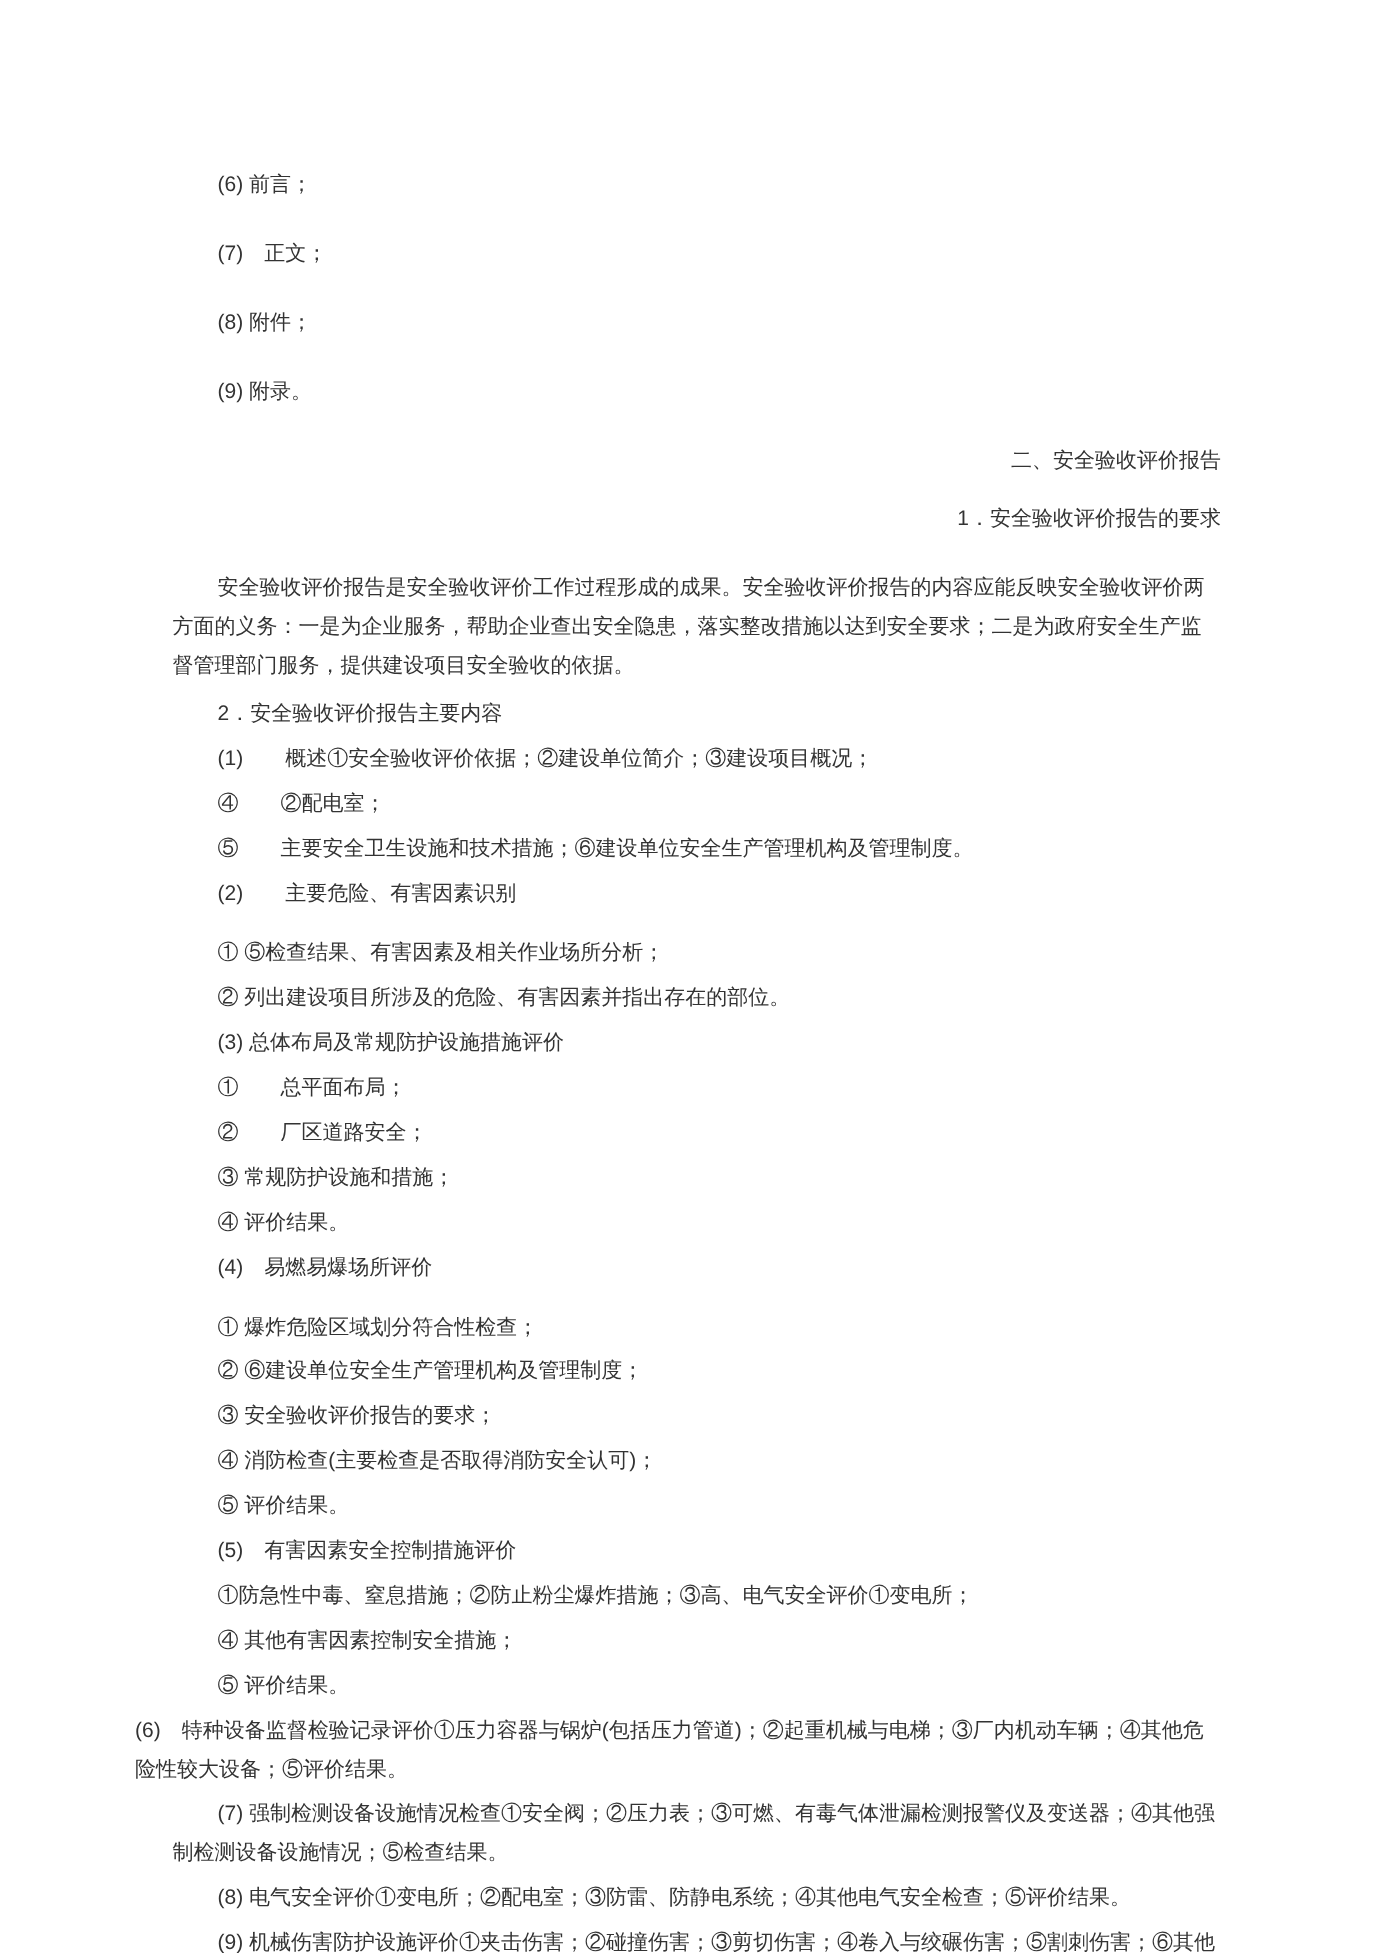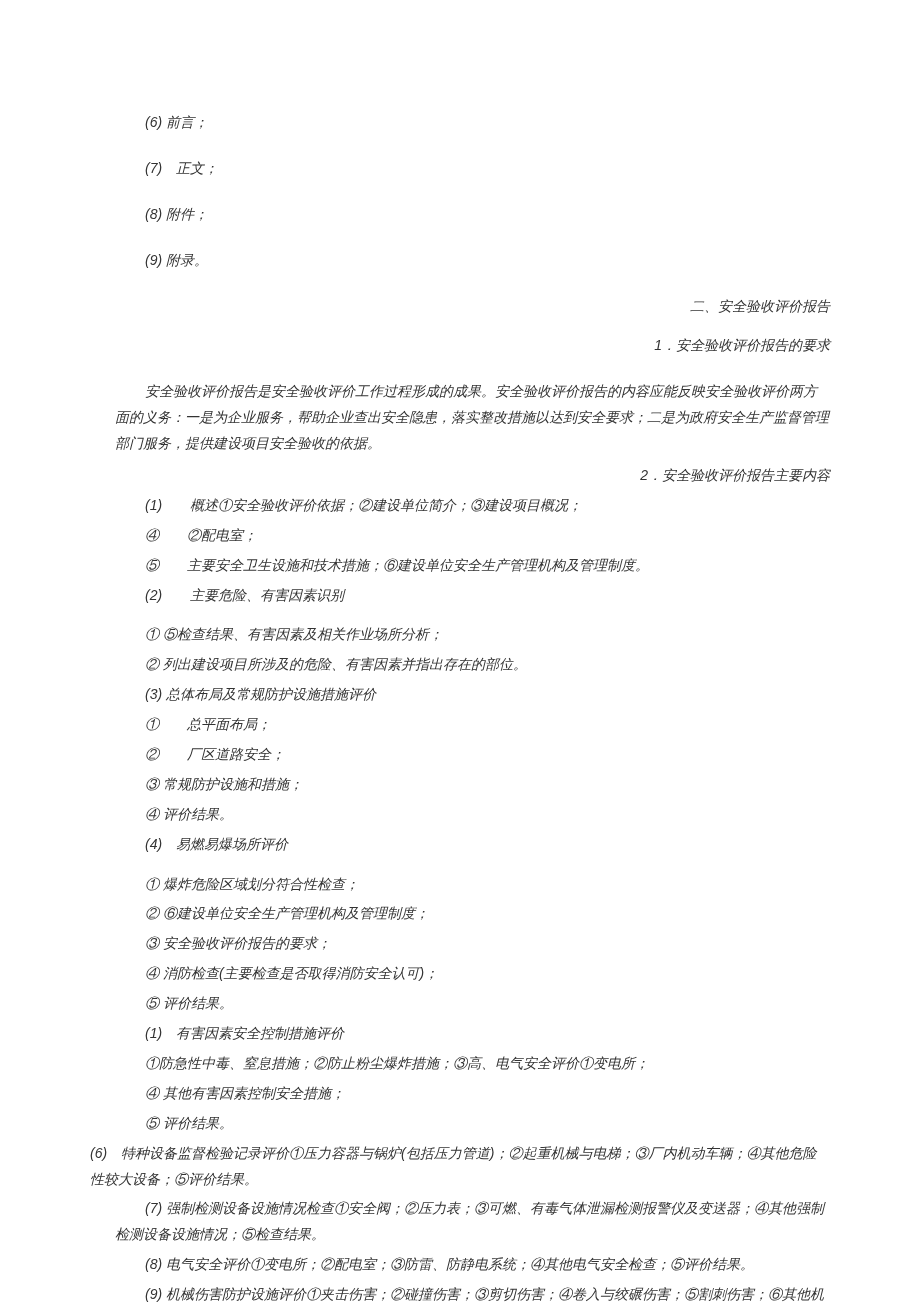--- a/index.html
+++ b/index.html
@@ -10,53 +10,53 @@
       background: #fff;
       margin: 0;
       padding: 110px 90px 50px 90px;
       width: 920px;
       box-sizing: border-box;
     }
     .indent-a { padding-left: 55px; }
     .indent-b { padding-left: 75px; text-align: right; }
     .indent-c { padding-left: 25px; }
     .indent-e { }
-    p { margin: 0 0 4px 0; font-style: italic; }
+    p { margin: 0 16px 4px 0; }
     .spaced { margin-bottom: 14px; }
     .spaced-lg { margin-bottom: 20px; }
     .continuation { }
   </style>
 </head>
 <body>
 
 <p class="indent-a spaced-lg">(6) 前言；</p>
 <p class="indent-a spaced-lg">(7)　正文；</p>
 <p class="indent-a spaced-lg">(8) 附件；</p>
 <p class="indent-a spaced-lg">(9) 附录。</p>
 <p class="indent-b spaced">二、安全验收评价报告</p>
 <p class="indent-b spaced-lg">1．安全验收评价报告的要求</p>
 <p class="indent-c continuation" style="text-indent:30px;">安全验收评价报告是安全验收评价工作过程形成的成果。安全验收评价报告的内容应能反映安全验收评价两方面的义务：一是为企业服务，帮助企业查出安全隐患，落实整改措施以达到安全要求；二是为政府安全生产监督管理部门服务，提供建设项目安全验收的依据。</p>
-<p class="indent-a" style="margin-top:6px;text-align:right;">2．安全验收评价报告主要内容</p>
+<p class="indent-a" style="margin-top:6px;">2．安全验收评价报告主要内容</p>
 <p class="indent-a">(1)　　概述①安全验收评价依据；②建设单位简介；③建设项目概况；</p>
 <p class="indent-a">④　　②配电室；</p>
 <p class="indent-a">⑤　　主要安全卫生设施和技术措施；⑥建设单位安全生产管理机构及管理制度。</p>
 <p class="indent-a spaced">(2)　　主要危险、有害因素识别</p>
 <p class="indent-a">①  ⑤检查结果、有害因素及相关作业场所分析；</p>
 <p class="indent-a">②  列出建设项目所涉及的危险、有害因素并指出存在的部位。</p>
 <p class="indent-a">(3)  总体布局及常规防护设施措施评价</p>
 <p class="indent-a">①　　总平面布局；</p>
 <p class="indent-a">②　　厂区道路安全；</p>
 <p class="indent-a">③  常规防护设施和措施；</p>
 <p class="indent-a">④  评价结果。</p>
 <p class="indent-a spaced">(4)　易燃易爆场所评价</p>
 <p class="indent-a">①  爆炸危险区域划分符合性检查；</p>
 <p class="indent-a">②  ⑥建设单位安全生产管理机构及管理制度；</p>
 <p class="indent-a">③  安全验收评价报告的要求；</p>
 <p class="indent-a">④  消防检查(主要检查是否取得消防安全认可)；</p>
 <p class="indent-a">⑤  评价结果。</p>
-<p class="indent-a">(1)　有害因素安全控制措施评价</p>
+<p class="indent-a">(5)　有害因素安全控制措施评价</p>
 <p class="indent-a">①防急性中毒、窒息措施；②防止粉尘爆炸措施；③高、电气安全评价①变电所；</p>
 <p class="indent-a">④  其他有害因素控制安全措施；</p>
 <p class="indent-a">⑤  评价结果。</p>
 <p class="indent-e">(6)　特种设备监督检验记录评价①压力容器与锅炉(包括压力管道)；②起重机械与电梯；③厂内机动车辆；④其他危险性较大设备；⑤评价结果。</p>
 <p class="indent-c" style="text-indent:30px;">(7)  强制检测设备设施情况检查①安全阀；②压力表；③可燃、有毒气体泄漏检测报警仪及变送器；④其他强制检测设备设施情况；⑤检查结果。</p>
 <p class="indent-a">(8)  电气安全评价①变电所；②配电室；③防雷、防静电系统；④其他电气安全检查；⑤评价结果。</p>
 <p class="indent-c" style="text-indent:30px;">(9)  机械伤害防护设施评价①夹击伤害；②碰撞伤害；③剪切伤害；④卷入与绞碾伤害；⑤割刺伤害；⑥其他机械伤害；⑦评价结果。</p>
 
 </body></html>

